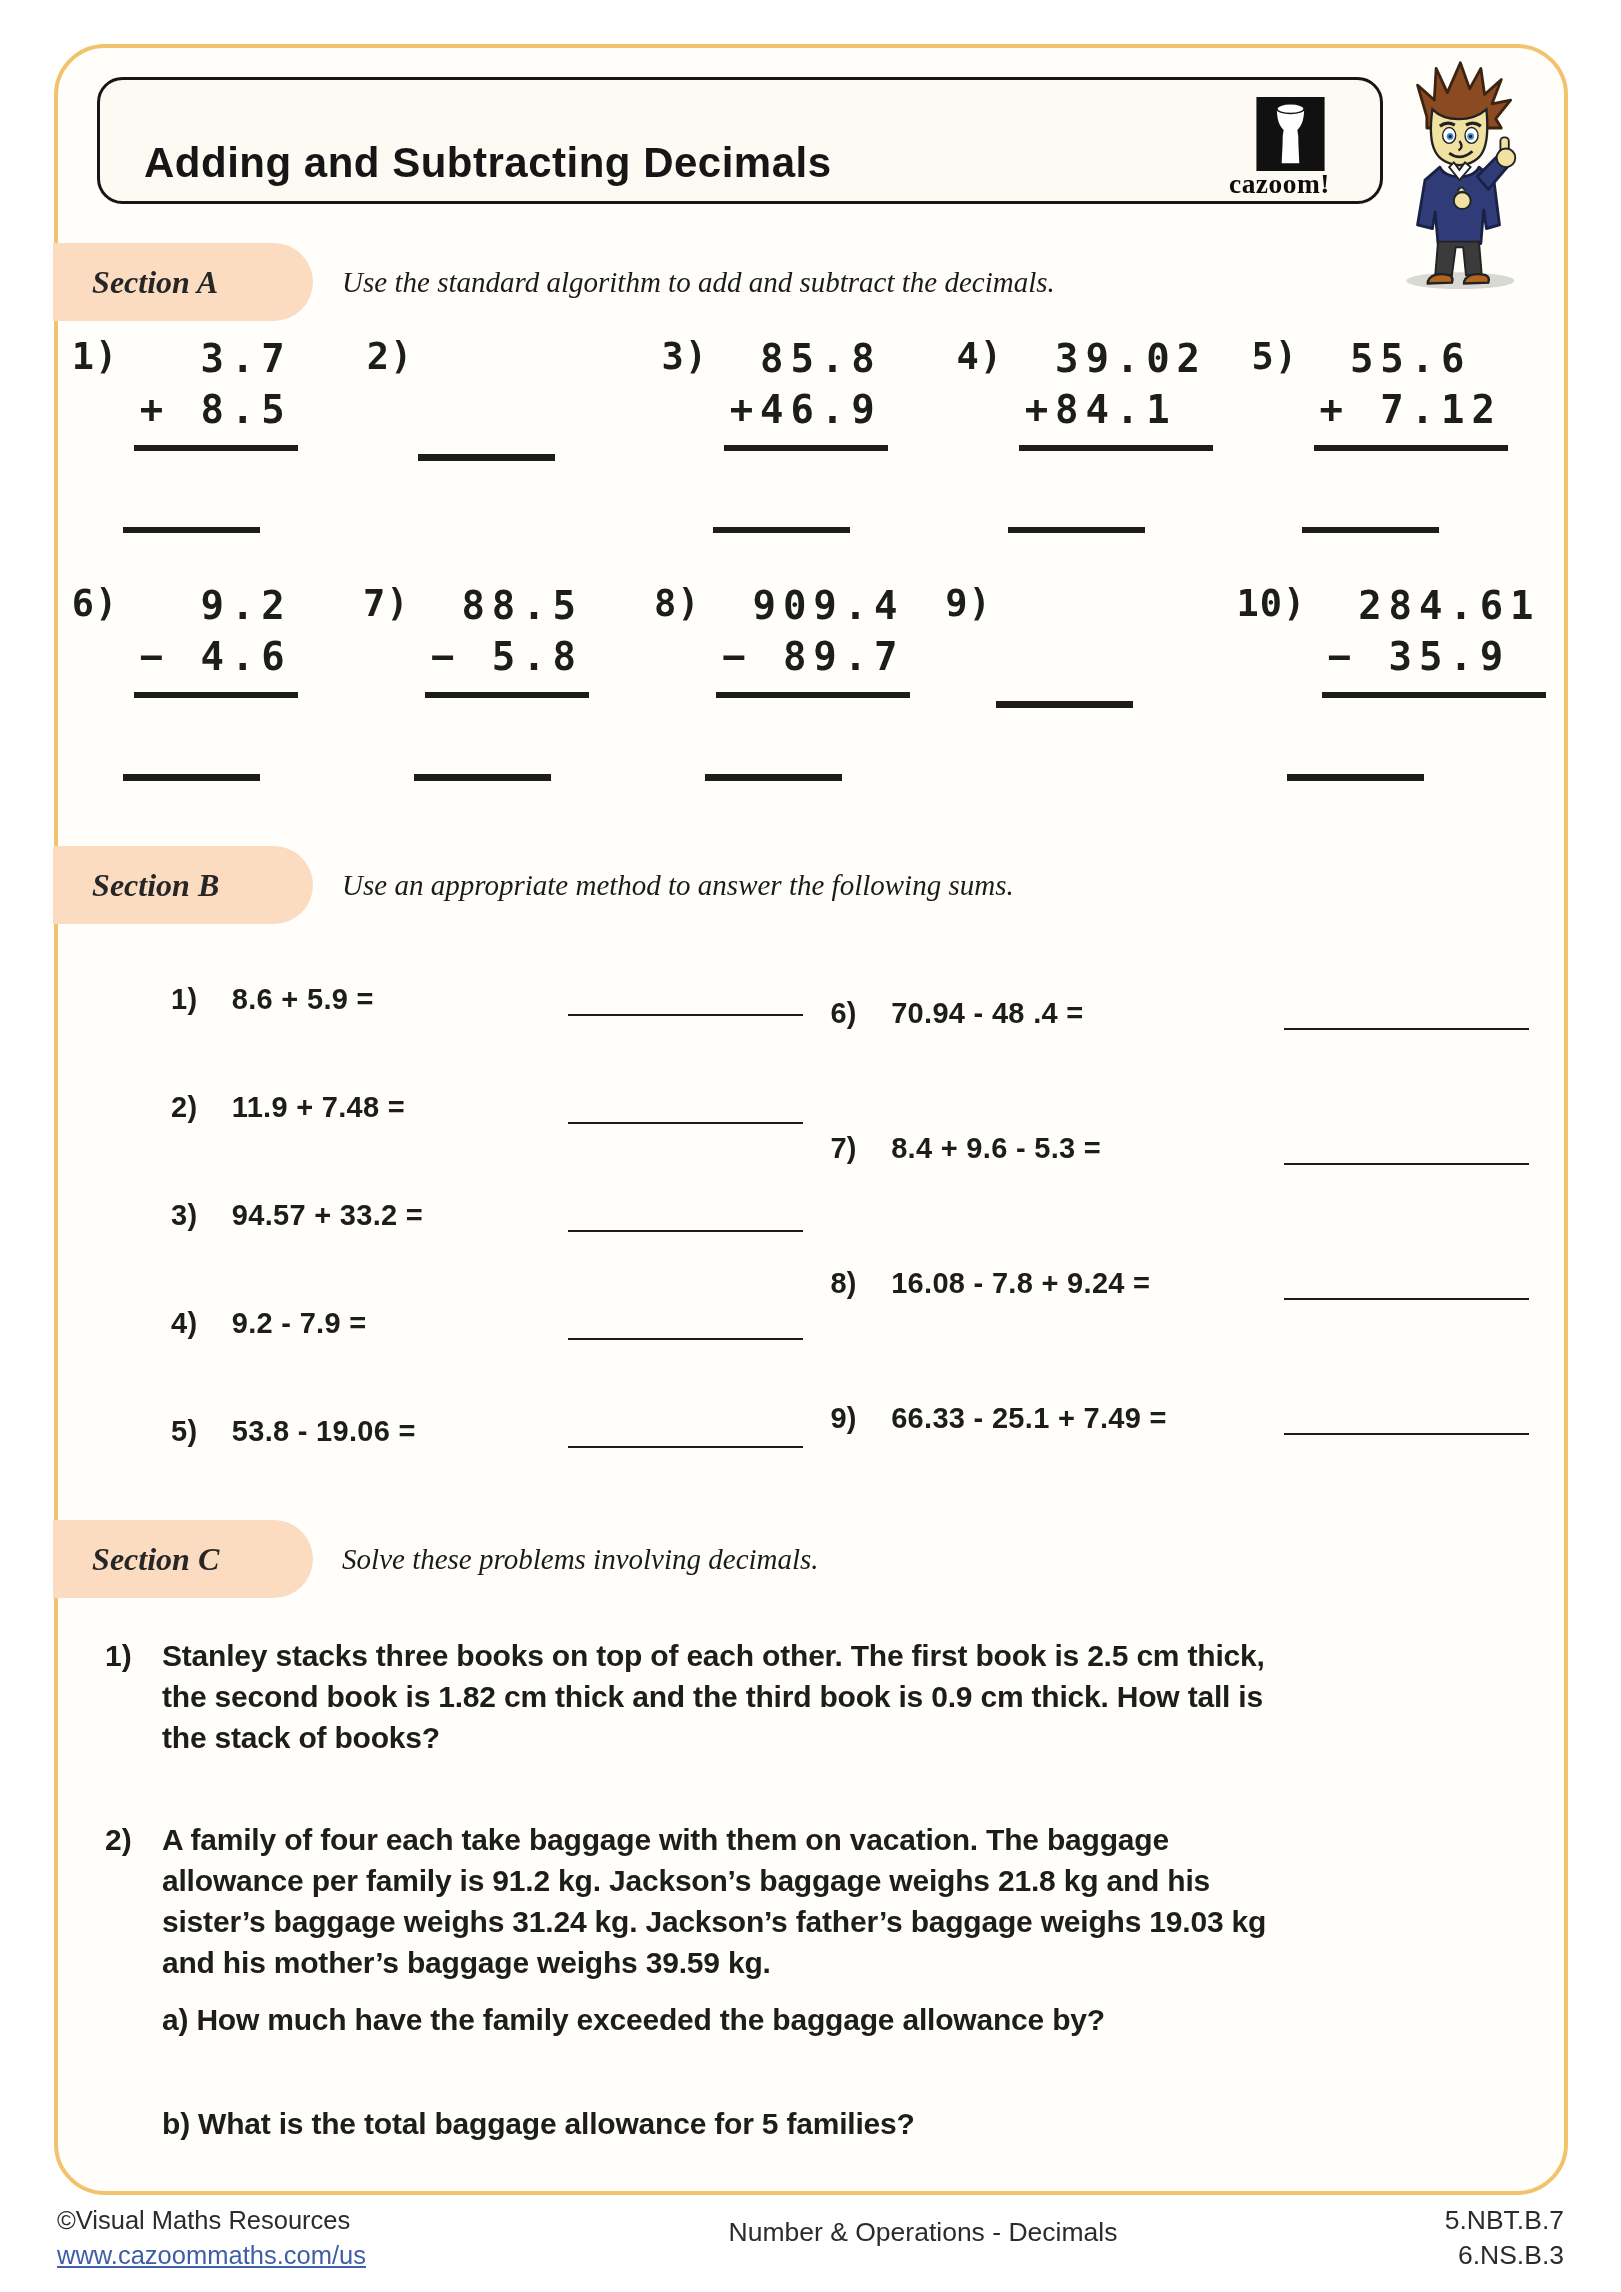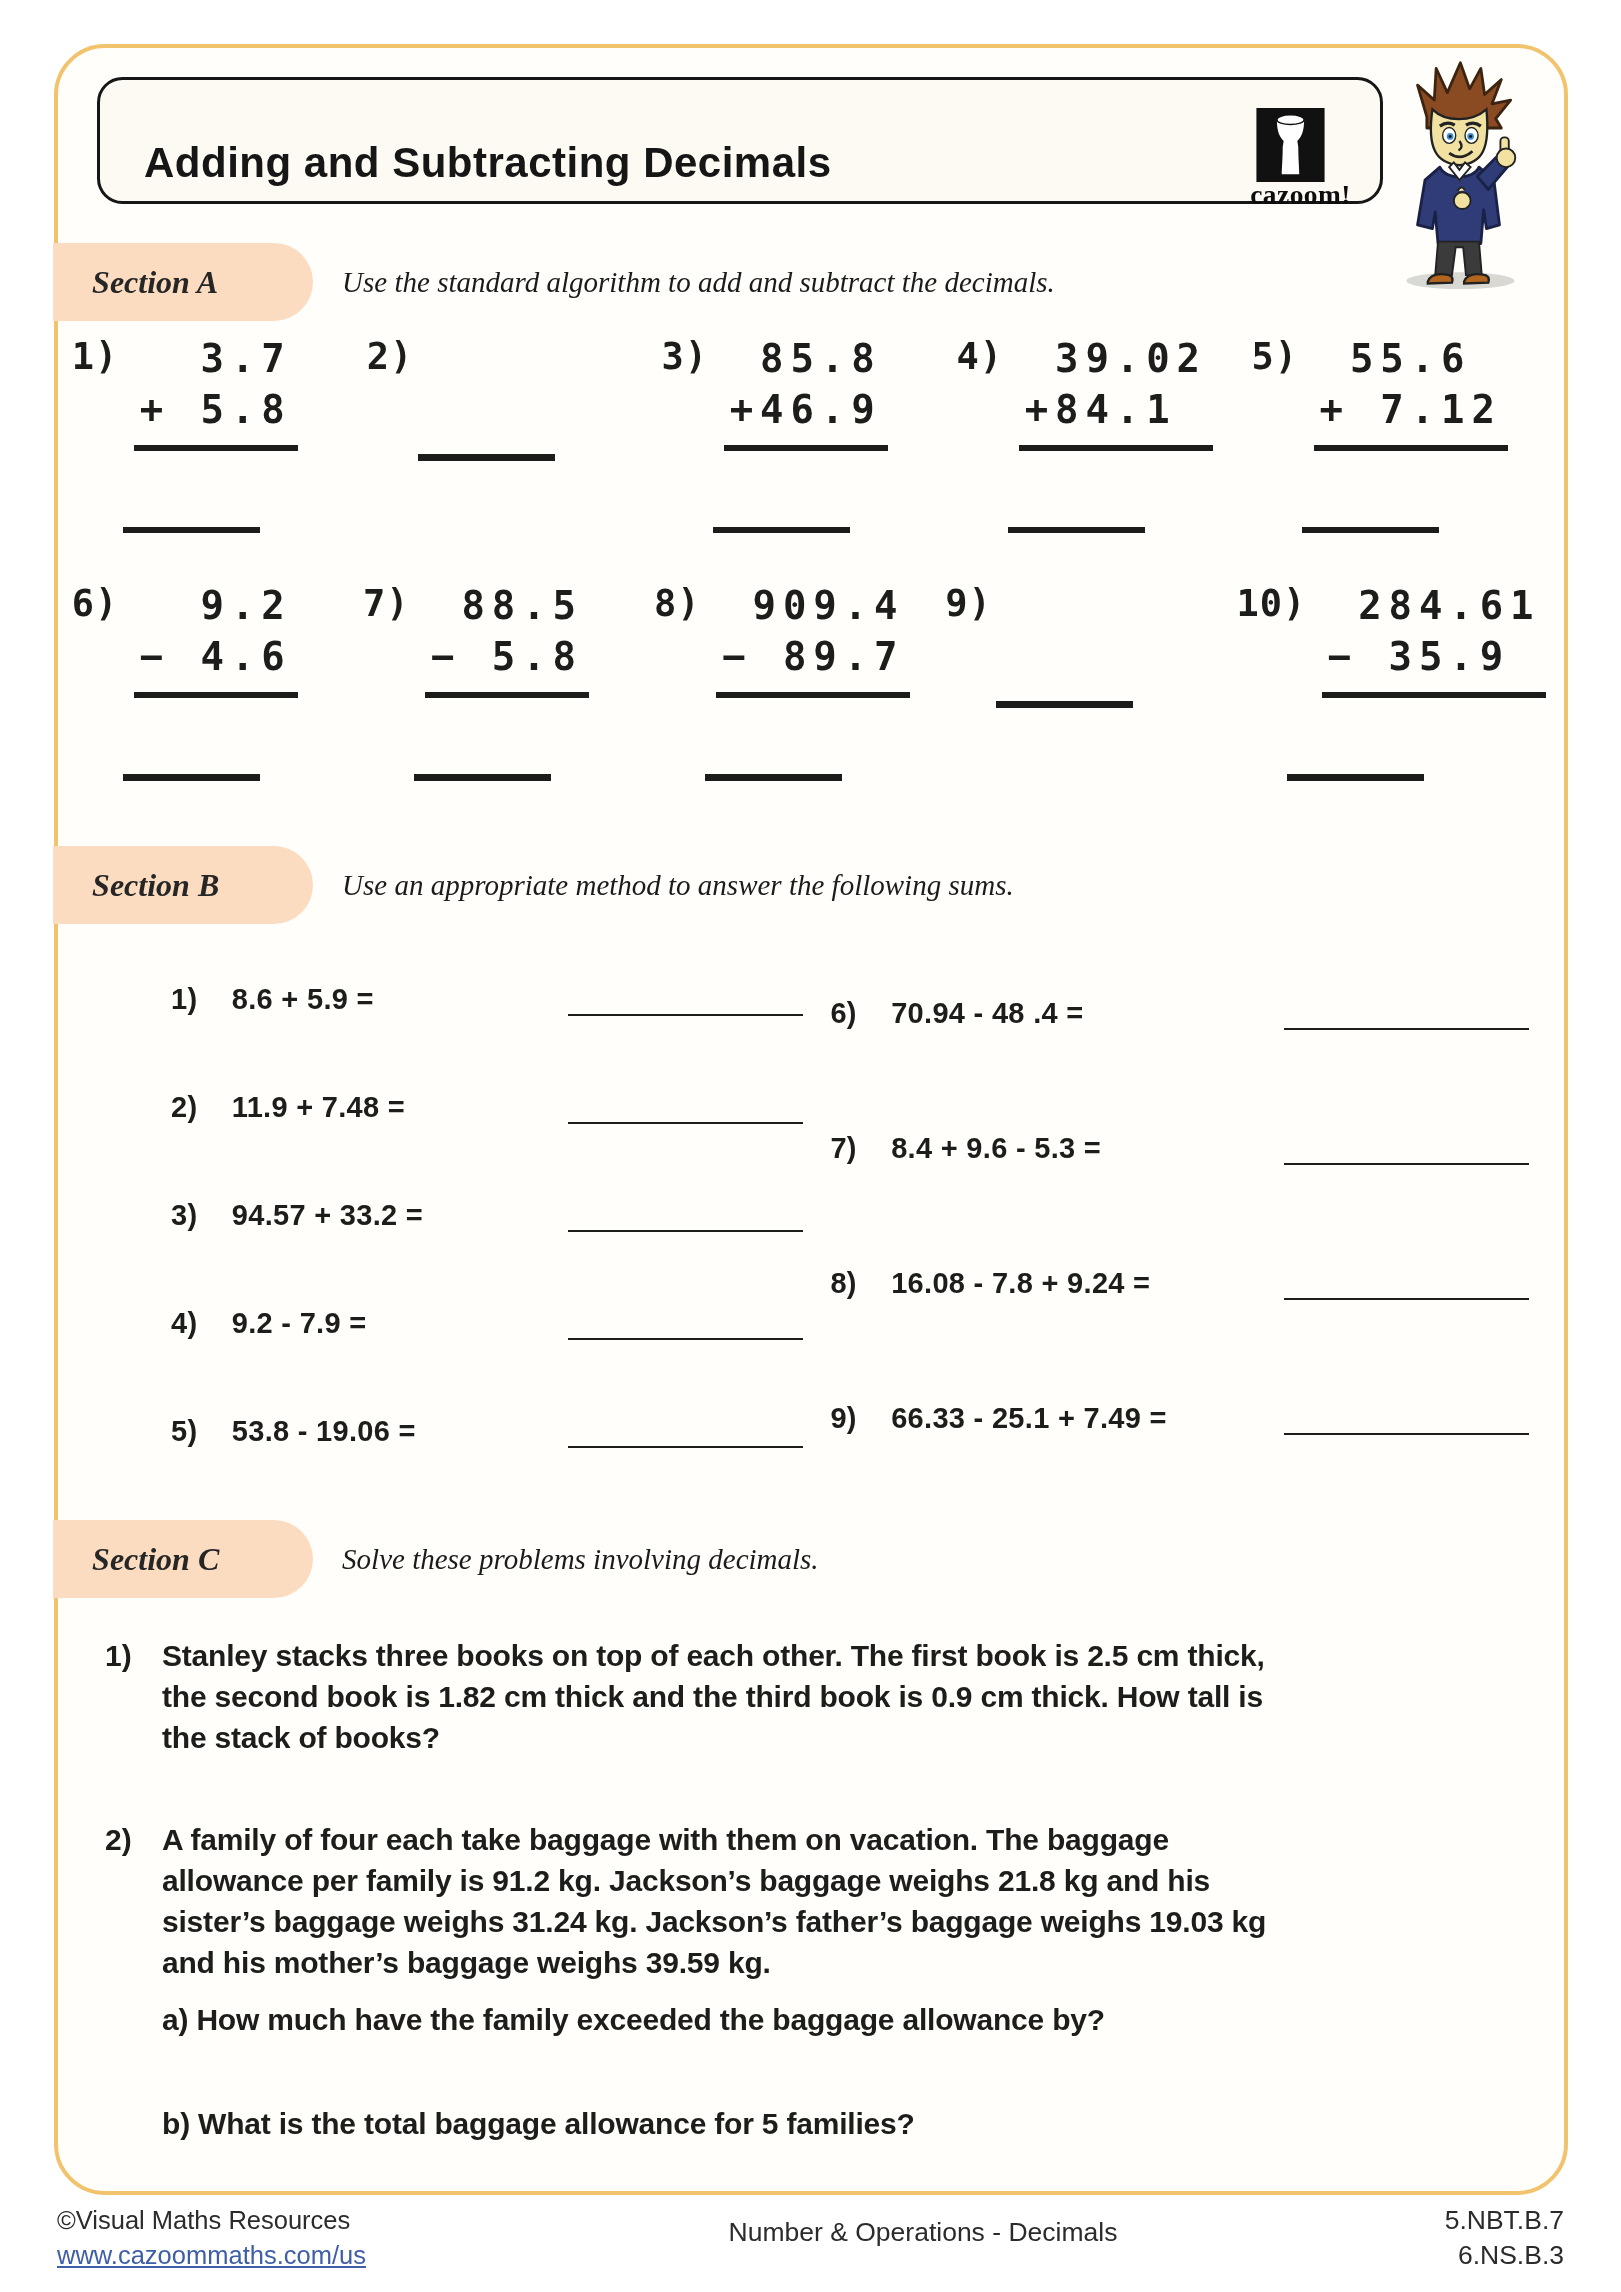--- a/index.html
+++ b/index.html
@@ -8,21 +8,21 @@
 
   
   .sheet { position:absolute; left:54px; top:44px; width:1514px; height:2151px;
            border:4.9px solid #f2c36d; border-radius:51px; background:#fffefa; }
 
   
   .title-box { position:relative; margin:29px 0 0 39px; width:1286px; height:127px;
                border:3.9px solid #161616; border-radius:25.5px; background:#fcfaf2;
                display:flex; align-items:center; }
   .page-title { padding-left:44px; font-size:42px; font-weight:bold; letter-spacing:0.5px; color:#161616;margin-top:45px; }
-  .logo { position:absolute; right:29px; top:28px; width:122px; text-align:right; }
+  .logo { position:absolute; right:29px; top:17px; width:122px; text-align:left; }
   .logo svg { display:block; margin:0 auto; }
   .brand-name { font-family:"Liberation Serif", serif; font-weight:bold; font-size:27.4px; color:#0d0d0d; letter-spacing:0.5px; margin-top:-2px; }
 
   
   .mascot { position:absolute; top:5.9px; right:31px; width:149px; height:243px; }
 
   
   .sec-header { display:flex; align-items:center; }
   .badge { width:260px; height:78px; margin-left:-4.9px; background:#fbdcc1;
            border-radius:0 43px 43px 0; display:flex; align-items:center; padding-left:39px;
@@ -114,21 +114,21 @@
 
   <div class="sec-header hdr-a">
     <div class="badge">Section A</div>
     <div class="instruction">Use the standard algorithm to add and subtract the decimals.</div>
   </div>
 
   <div class="grid-a row1">
     <div class="prob">
       <div class="prob-row">
           <span class="plabel">1)</span>
-        <span class="pnum"><span>  3.7</span><br><span>+ 5.8</span></span>
+        <span class="pnum"><span>  3.7</span><br><span>+ 8.5</span></span>
         </div>
       <div class="ansbar"></div>
     </div>
     <div class="prob">
       <div class="prob-row">
           <span class="plabel">2)</span>
         </div>
       <div class="ansbar"></div>
     </div>
     <div class="prob">

